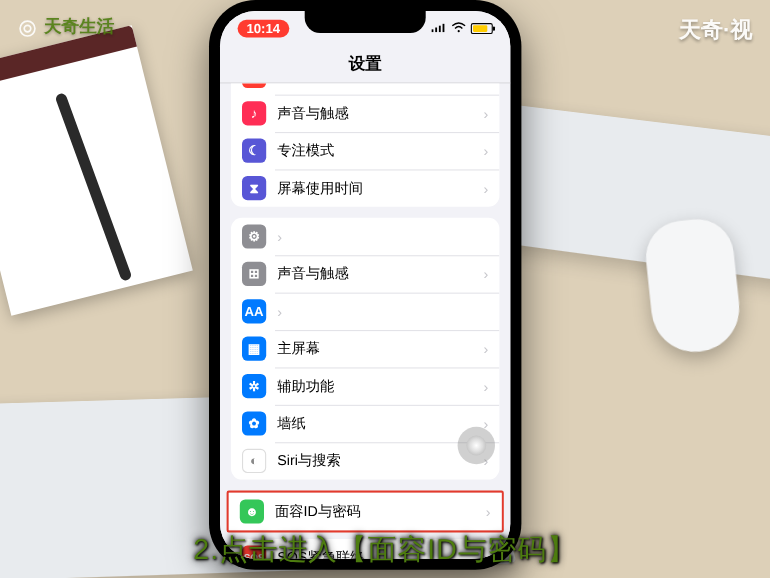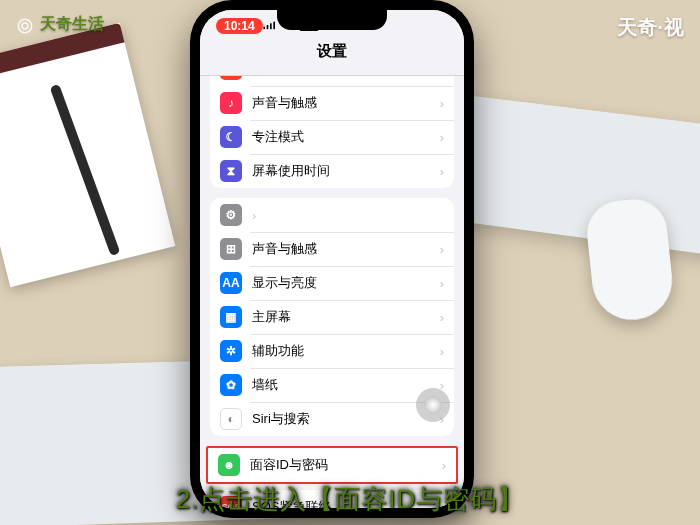--- a/index.html
+++ b/index.html
@@ -90,41 +90,41 @@
     overflow: hidden;
     position: relative;
     display:flex; flex-direction:column;
   }
   .notch {
     position: absolute; top: 0; left: 50%; transform: translateX(-50%);
     width: 110px; height: 20px; background: #000;
     border-radius: 0 0 14px 14px; z-index: 50;
   }
   .statusbar {
-    height: 32px; display:flex; align-items:center; 
+    height: 32px; display:flex; align-items:center; justify-content:space-between;
     padding: 0 16px; font-size:12px; font-weight:600;
     background:#f2f2f7;
     position: relative; z-index:40;
   }
   .time-pill {
     background:#ff3b30; color:#fff; padding:1px 8px; border-radius:10px;
     font-size:12px; font-weight:600;
   }
   .status-icons { display:flex; align-items:center; gap:4px; }
   .bars { width:14px; height:10px; display:inline-block; }
   .wifi { width:14px; height:10px; }
   .battery {
     width:20px; height:10px; border:1px solid #000; border-radius:2px;
     position:relative; display:inline-block;
   }
   .battery::after { content:""; position:absolute; right:-3px; top:2px; width:2px; height:4px; background:#000; border-radius:1px; }
   .battery-fill { position:absolute; left:1px; top:1px; bottom:1px; width:70%; background:#ffcc00; border-radius:1px; }
 
   .nav-header {
-    height: 34px; display:flex; align-items:flex-start; justify-content:center;
+    height: 34px; display:flex; align-items:center; justify-content:center;
     background:#f2f2f7; font-size:15px; font-weight:600;
     border-bottom:0.5px solid #d1d1d6;
   }
 
   .scroll {
     flex:1; overflow:hidden; background:#f2f2f7;
     position:absolute; top:66px; bottom:0; left:0; right:0;
   }
   .group {
     margin: 10px; background:#fff; border-radius:10px; overflow:hidden;
@@ -249,21 +249,20 @@
     <span class="row-icon c-gray">⚙</span>
     <span class="chev">›</span>
   </div>
             <div class="row">
     <span class="row-icon c-gray">⊞</span>
     <span class="row-label">声音与触感</span>
     <span class="chev">›</span>
   </div>
             <div class="row">
     <span class="row-icon c-blue">AA</span>
-    <span class="row-label">显示与亮度</span>
     <span class="chev">›</span>
   </div>
             <div class="row">
     <span class="row-icon c-blue">▦</span>
     <span class="row-label">主屏幕</span>
     <span class="chev">›</span>
   </div>
             <div class="row">
     <span class="row-icon c-blue">✲</span>
     <span class="row-label">辅助功能</span>

